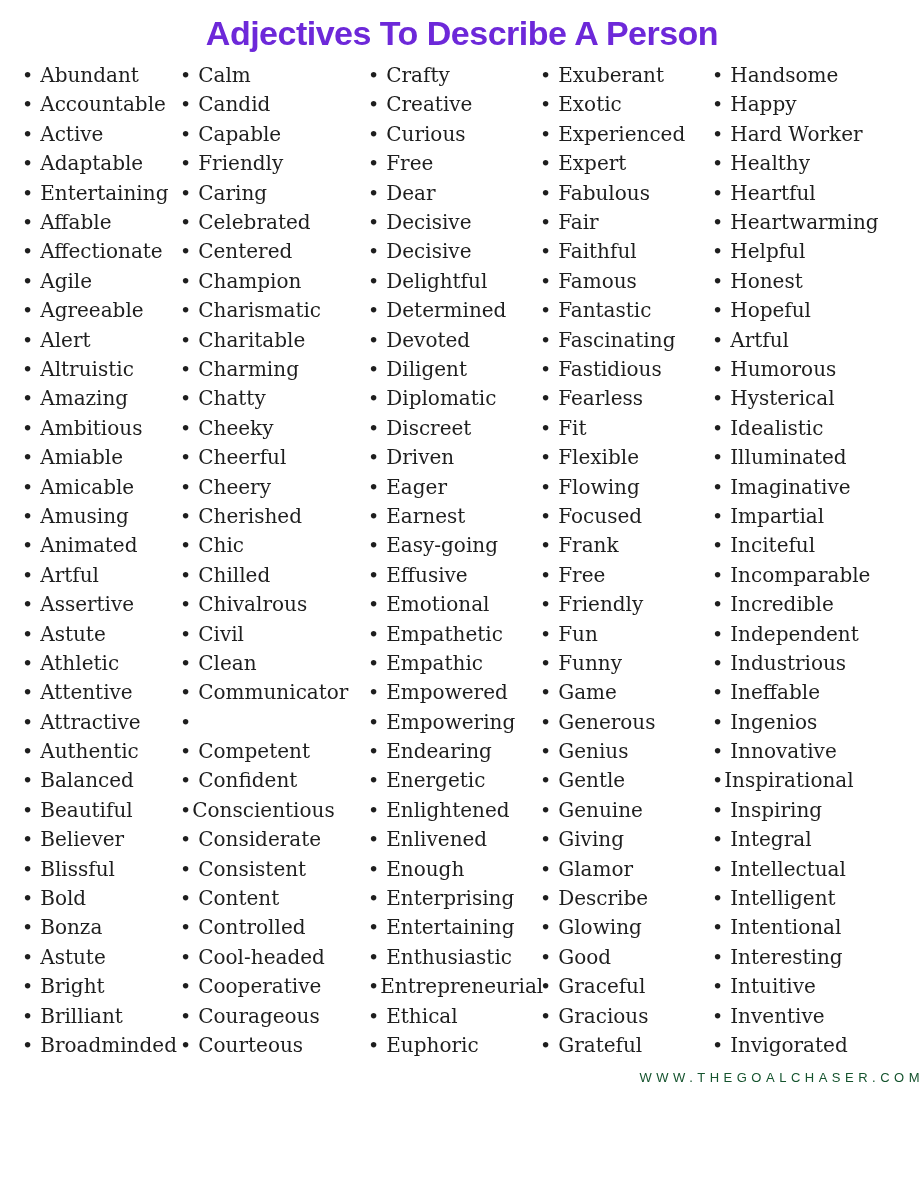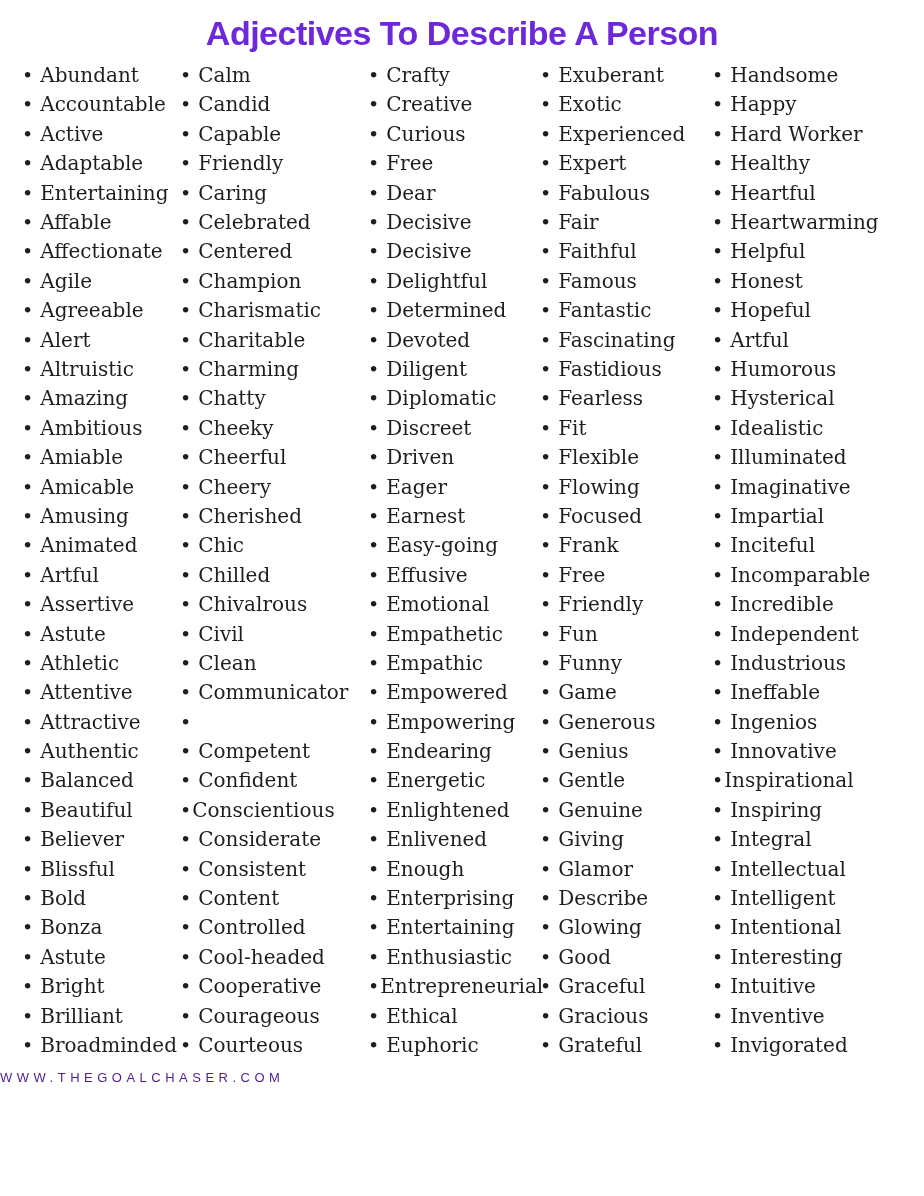--- a/index.html
+++ b/index.html
@@ -57,25 +57,25 @@
   .word { flex: 0 0 auto; }
   .plus-note {
     height: 29.4px;
     line-height: 29.4px;
     font-size: 20px;
     color: #1e1e1e;
     white-space: nowrap;
   }
   .footer {
     margin-top: 10px;
-    text-align: left;
+    text-align: right;
     font-family: "Liberation Sans", sans-serif;
     font-size: 13px;
     letter-spacing: 4.5px;
-    color: #4c1d95;
+    color: #14532d;
   }
 </style>
 </head>
 <body>
 
 <div class="page">
   <h1 class="title">Adjectives To Describe A Person</h1>
 
   <div class="columns" id="columns">
       <div class="column col-0">

